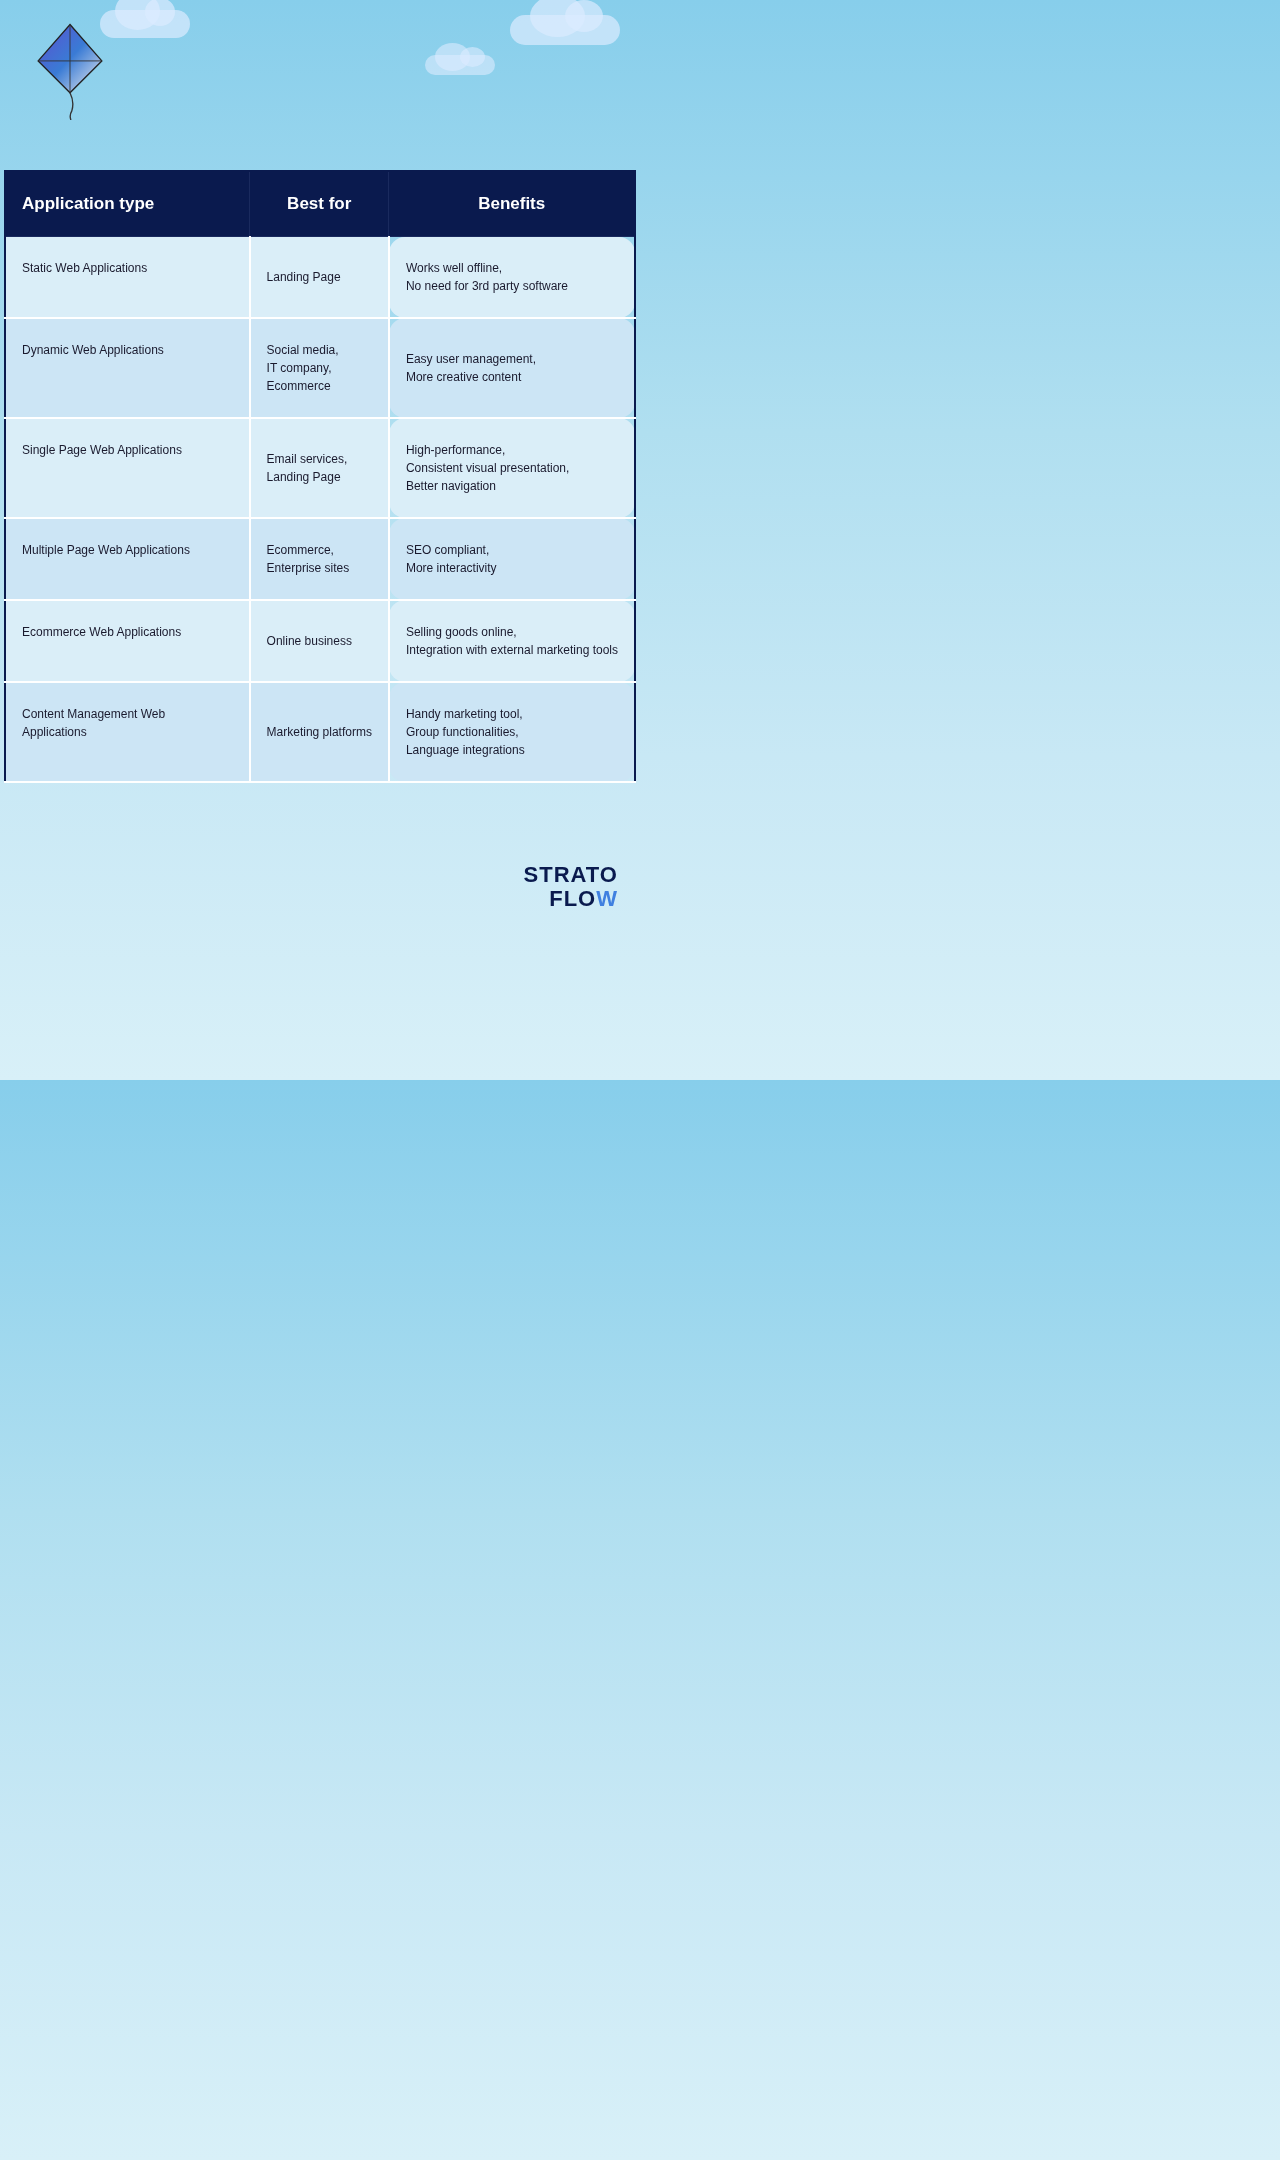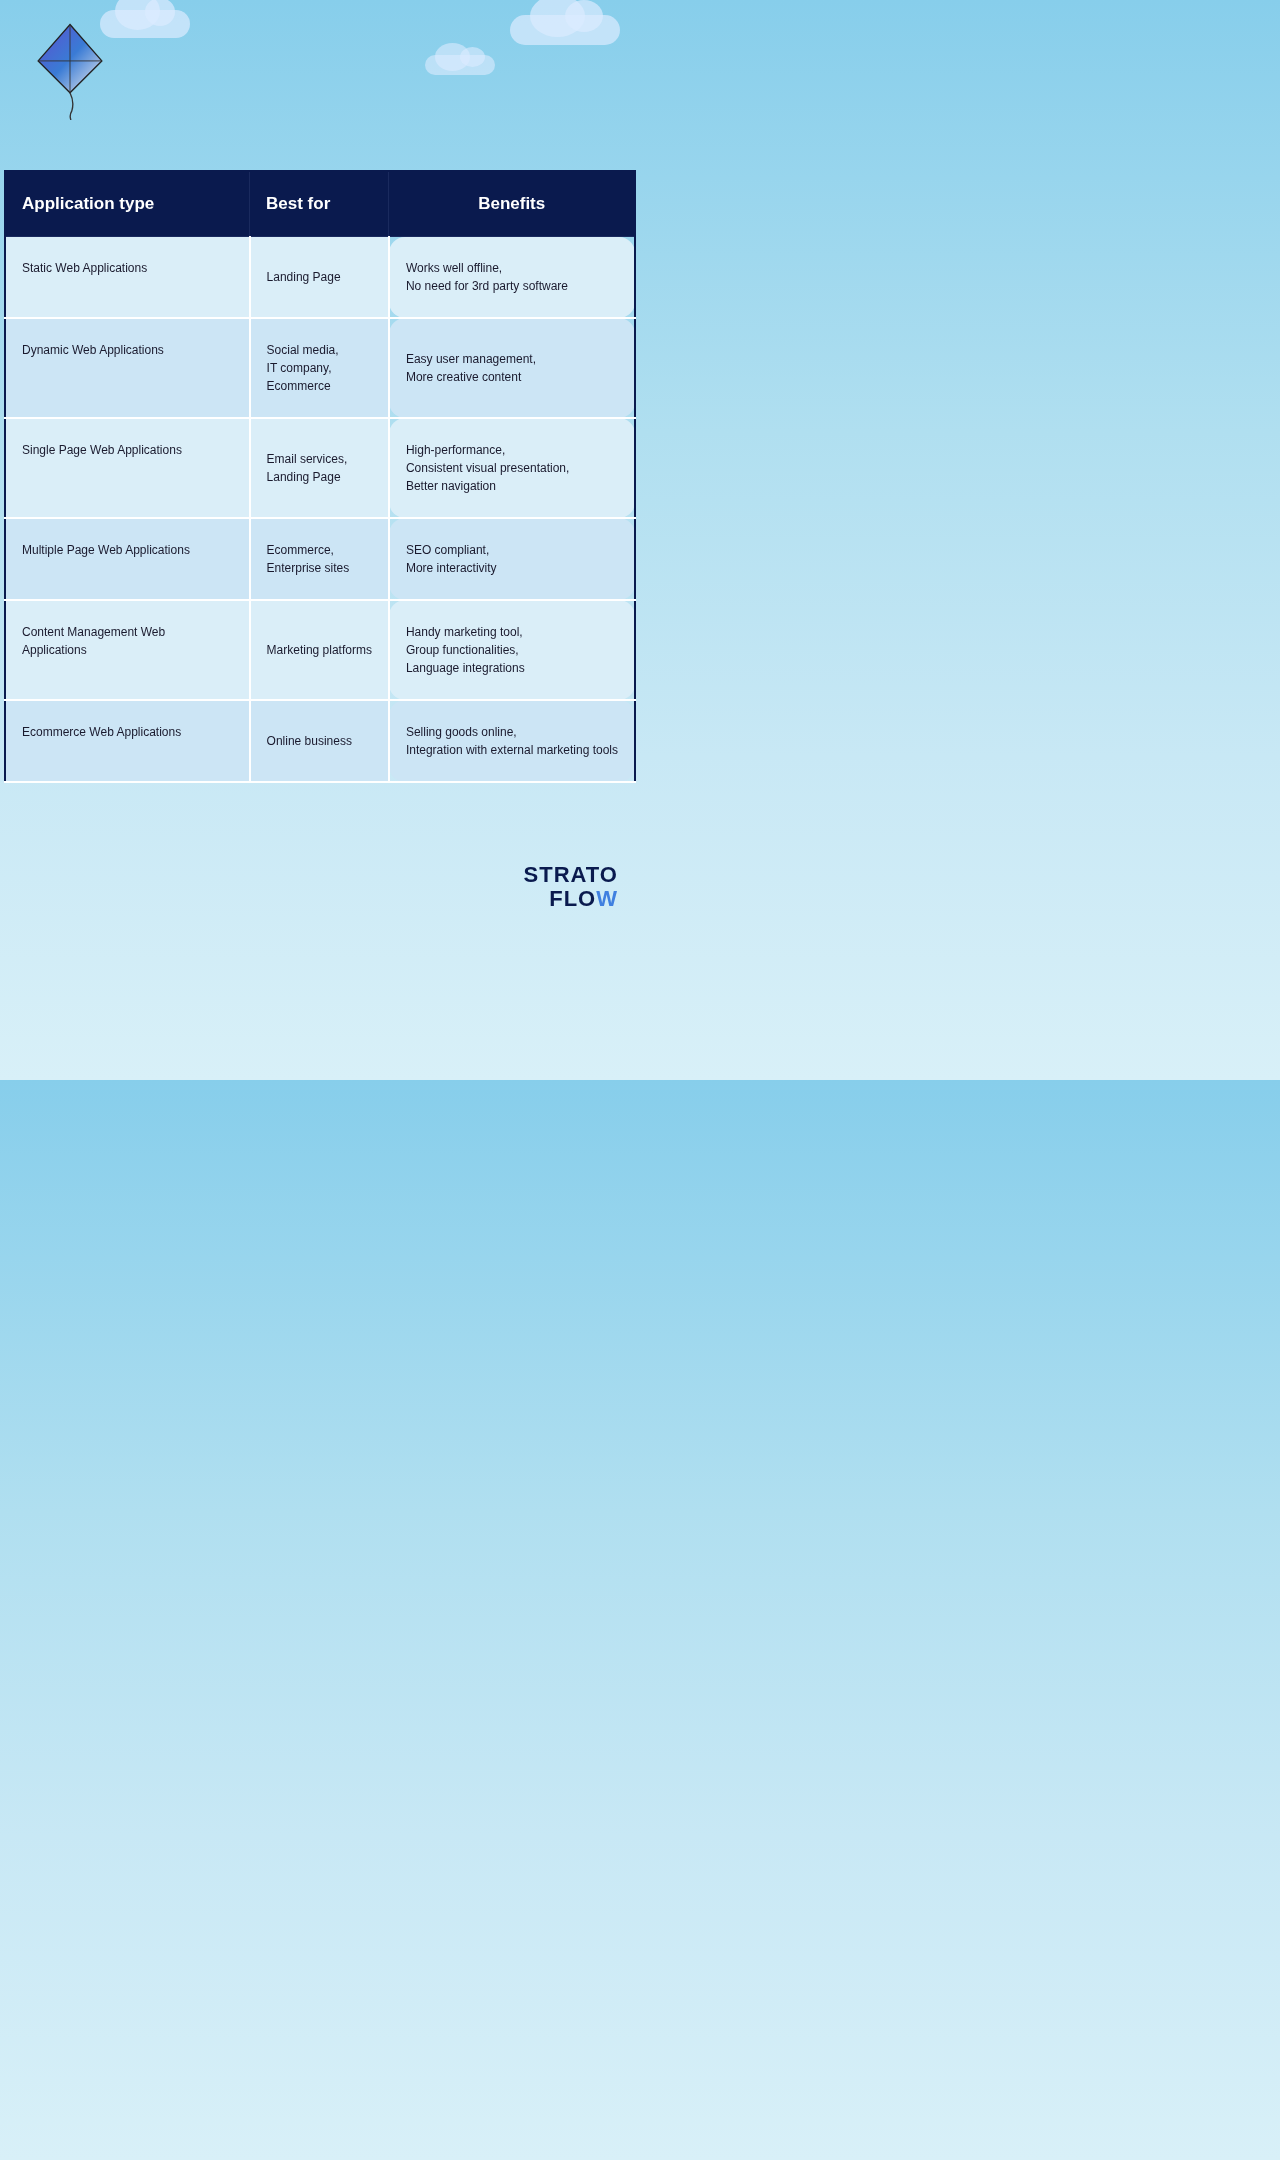--- a/index.html
+++ b/index.html
@@ -114,20 +114,21 @@
     thead th {
       color: #ffffff;
       font-size: 17px;
       font-weight: 600;
       padding: 22px 16px;
       text-align: left;
       border: 1px solid #1a2a5e;
     }
 
     thead th.center {
+      text-align: center;
     }
 
     thead th.benefits-col {
       text-align: center;
       margin-left: 11px;
     }
 
     tbody tr {
       background-color: #daeef8;
       border-bottom: 2px solid #ffffff;
@@ -236,28 +237,28 @@
           <td>Single Page Web Applications</td>
           <td class="best-for">Email services,<br>Landing Page</td>
           <td class="benefits">High-performance,<br>Consistent visual presentation,<br>Better navigation</td>
         </tr>
         <tr>
           <td>Multiple Page Web Applications</td>
           <td class="best-for">Ecommerce,<br>Enterprise sites</td>
           <td class="benefits">SEO compliant,<br>More interactivity</td>
         </tr>
         <tr>
+          <td>Ecommerce Web Applications</td>
+          <td class="best-for">Online business</td>
+          <td class="benefits">Selling goods online,<br>Integration with external marketing tools</td>
+        </tr>
+        <tr>
           <td>Content Management Web Applications</td>
           <td class="best-for">Marketing platforms</td>
           <td class="benefits">Handy marketing tool,<br>Group functionalities,<br>Language integrations</td>
-        </tr>
-        <tr>
-          <td>Ecommerce Web Applications</td>
-          <td class="best-for">Online business</td>
-          <td class="benefits">Selling goods online,<br>Integration with external marketing tools</td>
         </tr>
       </tbody>
   </table>
 </div>
 
 <div class="logo-wrap">
   <div class="logo-text">
     <div>STRATO</div>
     <div>FLO<span class="highlight2">W</span></div>
   </div>

